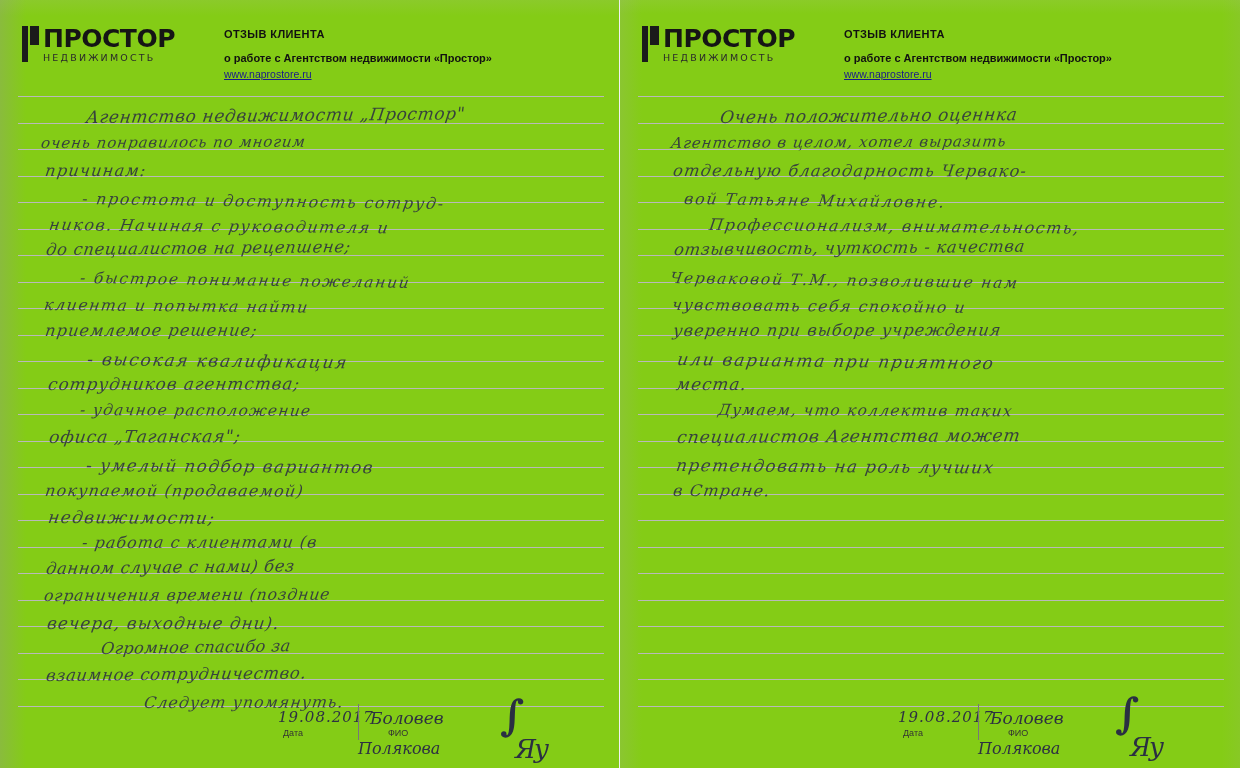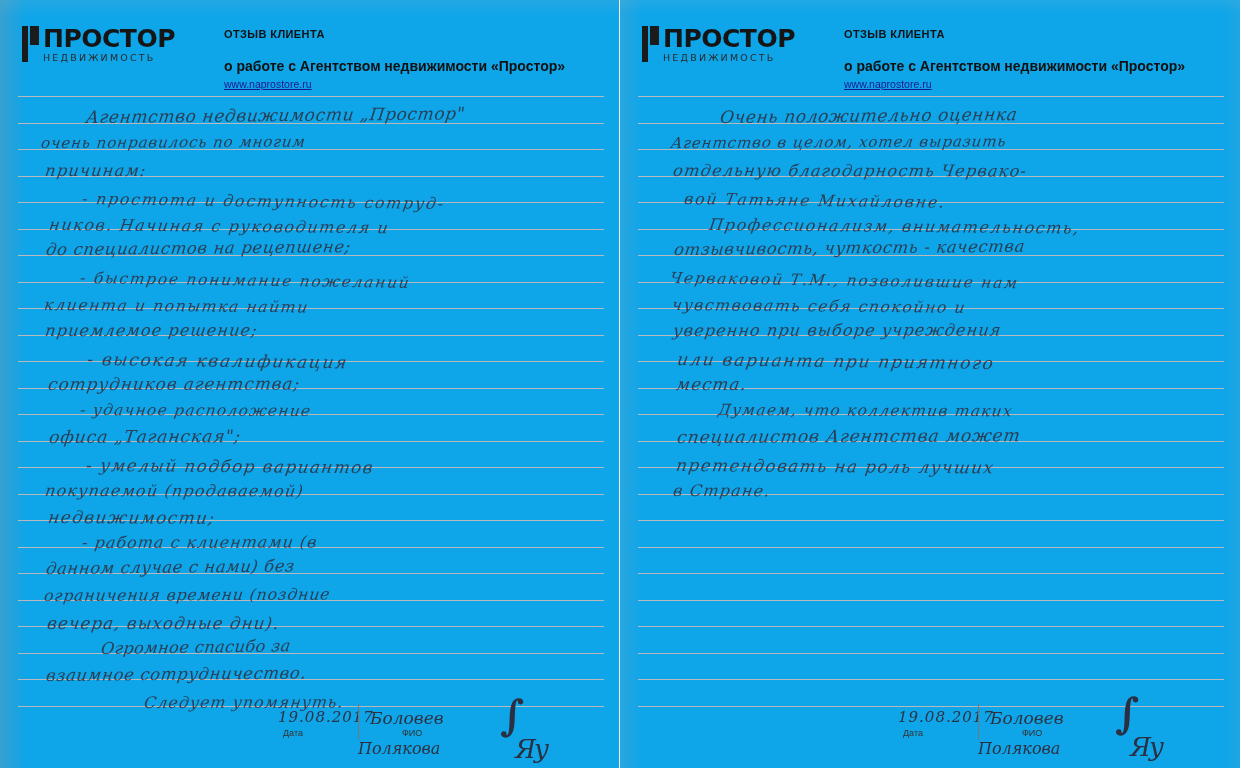--- a/index.html
+++ b/index.html
@@ -18,21 +18,21 @@
     position: relative;
     width: 1240px;
     height: 768px;
     display: flex;
     background: #fefefe;
   }
   .page {
     position: relative;
     width: 620px;
     height: 768px;
-    background: #0ea5e9;
+    background: #84cc16;
     overflow: hidden;
   }
   .page.left {
     box-shadow: inset -1px 0 0 #f2f2f2;
   }
   
   .grain {
     position: absolute;
     inset: 0;
     pointer-events: none;
@@ -108,23 +108,23 @@
   .head-line1 {
     font-family: "Liberation Sans", sans-serif;
     font-weight: bold;
     font-size: 11px;
     letter-spacing: 0.4px;
     color: #111;
   }
   .head-line2 {
     font-family: "Liberation Sans", sans-serif;
     font-weight: bold;
-    font-size: 14px;
+    font-size: 11px;
     color: #111;
-    margin-top: 18px;
+    margin-top: 12px;
   }
   .head-link {
     font-family: "Liberation Sans", sans-serif;
     font-size: 10.5px;
     color: #1a1a8c;
     text-decoration: underline;
     margin-top: 3px;
     display: inline-block;
   }
 
@@ -199,21 +199,21 @@
     left: 370px;
     bottom: 32px;
     font-family: "DejaVu Serif", serif;
     font-style: italic;
     font-size: 17px;
     color: #2d3142;
     margin-top: 37px;
   }
   .f-name-label {
     position: absolute;
-    left: 402px;
+    left: 388px;
     bottom: 22px;
     font-family: "Liberation Sans", sans-serif;
     font-size: 9px;
     color: #333;
     text-align: center;
   }
   .f-name2 {
     position: absolute;
     left: 358px;
     bottom: 2px;

